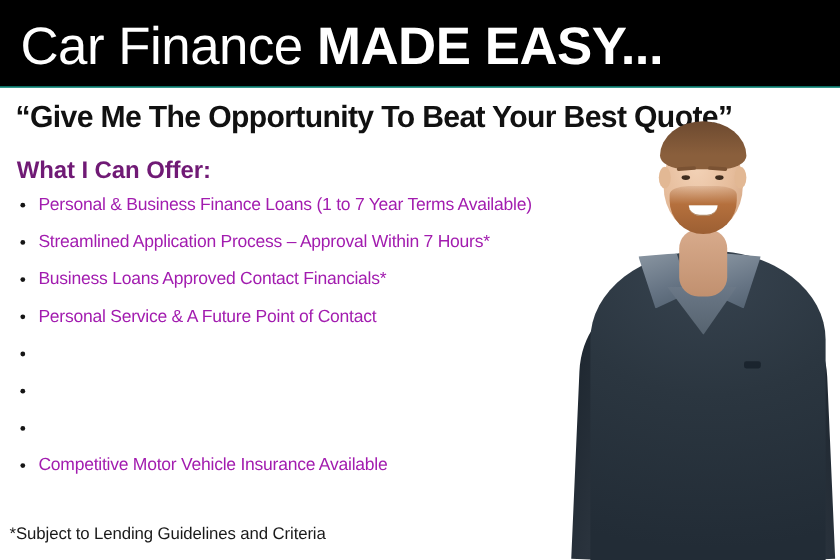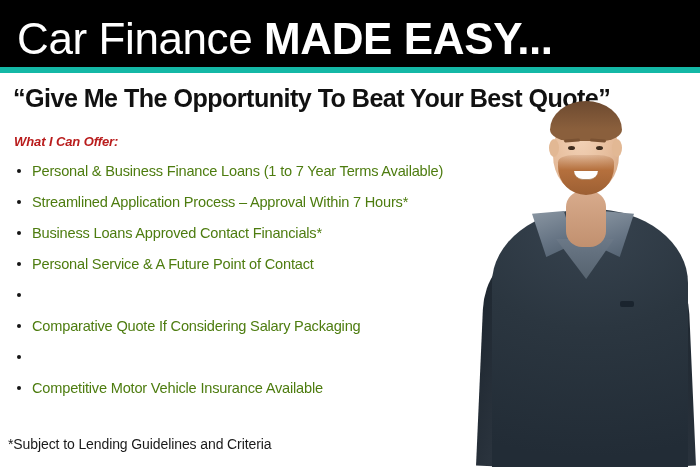--- a/index.html
+++ b/index.html
@@ -18,21 +18,21 @@
   }
 
   
   #header-band {
     position: absolute;
     left: 0;
     top: 0;
     width: 700px;
     height: 73px;
     background: #000000;
-    border-bottom: 6px solid #14b8a6;
+    border-bottom: 1px solid #14b8a6;
     box-sizing: border-box;
     overflow: hidden;
   }
   #header-title {
     position: absolute;
     left: 17px;
     top: 13px;
     color: #ffffff;
     font-size: 44px;
     line-height: 52px;
@@ -56,45 +56,44 @@
     white-space: nowrap;
     transform: scaleX(0.985);
     transform-origin: left top;
   }
 
   
   #offer-heading {
     position: absolute;
     left: 14px;
     top: 133px;
-    color: #b91c1c;
+    color: #701a75;
     font-weight: 700;
-    font-size: 13px;
+    font-size: 20px;
     line-height: 18px;
     letter-spacing: -0.1px;
     white-space: nowrap;
-    font-style: italic;
   }
 
   
   #offer-list {
     position: absolute;
     left: 14px;
     top: 160px;
     width: 510px;
     margin: 0;
     padding: 0;
     list-style: none;
     z-index: 3;
   }
   #offer-list li {
     position: relative;
     height: 31px;
     padding-left: 18px;
-    color: #4d7c0f;
+    color: #a21caf;
     font-size: 14.6px;
     line-height: 22px;
     letter-spacing: -0.2px;
     white-space: nowrap;
   }
   #offer-list li .bullet-dot {
     position: absolute;
     left: 3px;
     top: 9px;
     width: 4px;
@@ -282,21 +281,21 @@
   <div id="tagline">“Give Me The Opportunity To Beat Your Best Quote”</div>
 
   <div id="offer-heading">What I Can Offer:</div>
 
   <ul id="offer-list">
     <li><span class="bullet-dot"></span><span>Personal &amp; Business Finance Loans (1 to 7 Year Terms Available)</span></li>
     <li><span class="bullet-dot"></span><span>Streamlined Application Process – Approval Within 7 Hours*</span></li>
     <li><span class="bullet-dot"></span><span>Business Loans Approved Contact Financials*</span></li>
     <li><span class="bullet-dot"></span><span>Personal Service &amp; A Future Point of Contact</span></li>
     <li><span class="bullet-dot"></span></li>
-    <li><span class="bullet-dot"></span><span>Comparative Quote If Considering Salary Packaging</span></li>
+    <li><span class="bullet-dot"></span></li>
     <li><span class="bullet-dot"></span></li>
     <li><span class="bullet-dot"></span><span>Competitive Motor Vehicle Insurance Available</span></li>
   </ul>
 
   <div id="footnote">*Subject to Lending Guidelines and Criteria</div>
 
   <div id="photo-figure" aria-label="Smiling bearded man in dark navy sweater over grey collared shirt">
     <div class="fig-arm-left"></div>
     <div class="fig-arm-right"></div>
     <div class="fig-body"></div>

